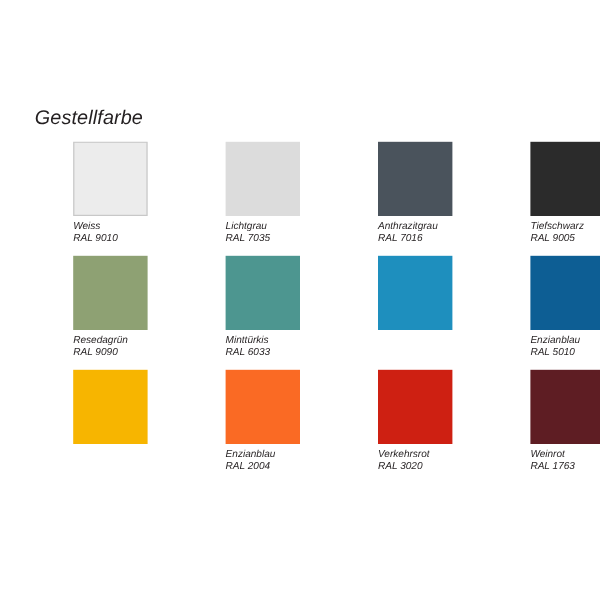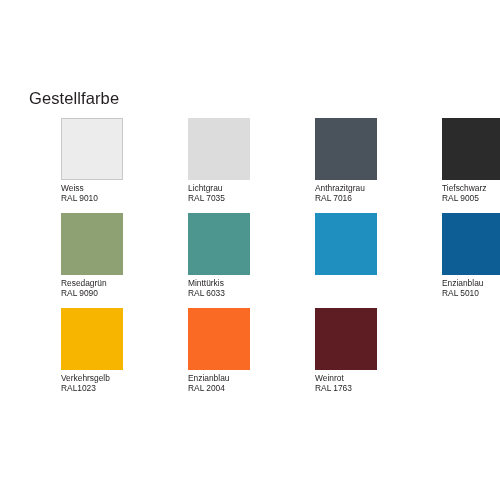--- a/index.html
+++ b/index.html
@@ -11,20 +11,21 @@
     height: 500px;
     background: #ffffff;
     font-family: "Liberation Sans", sans-serif;
     overflow: hidden;
   }
   #page {
     position: relative;
     width: 500px;
     height: 372px;
     background: #ffffff;
+    font-style: italic;
   }
   .page-title {
     position: absolute;
     left: 29px;
     top: 88px;
     font-size: 16.5px;
     line-height: 20px;
     color: #231f20;
     letter-spacing: 0.1px;
     white-space: nowrap;
@@ -132,30 +133,33 @@
         <div class="swatch-label">
           <span class="name">Enzianblau</span>
           <span class="code">RAL 5010</span>
         </div>
       </div>
     </div>
 
     <div class="swatch-row">
       <div class="swatch-cell">
         <span class="swatch-chip" style="background-color: rgb(247, 181, 0);"></span>
-        <div class="swatch-label">
-          <span class="name">Verkehrsgelb</span>
-          <span class="code">RAL1023</span>
-        </div>
       </div>
       <div class="swatch-cell">
         <span class="swatch-chip" style="background-color: rgb(250, 106, 36);"></span>
         <div class="swatch-label">
           <span class="name">Enzianblau</span>
           <span class="code">RAL 2004</span>
+        </div>
+      </div>
+      <div class="swatch-cell">
+        <span class="swatch-chip" style="background-color: rgb(206, 32, 18);"></span>
+        <div class="swatch-label">
+          <span class="name">Verkehrsrot</span>
+          <span class="code">RAL 3020</span>
         </div>
       </div>
       <div class="swatch-cell">
         <span class="swatch-chip" style="background-color: rgb(94, 29, 35);"></span>
         <div class="swatch-label">
           <span class="name">Weinrot</span>
           <span class="code">RAL 1763</span>
         </div>
       </div>
     </div>

